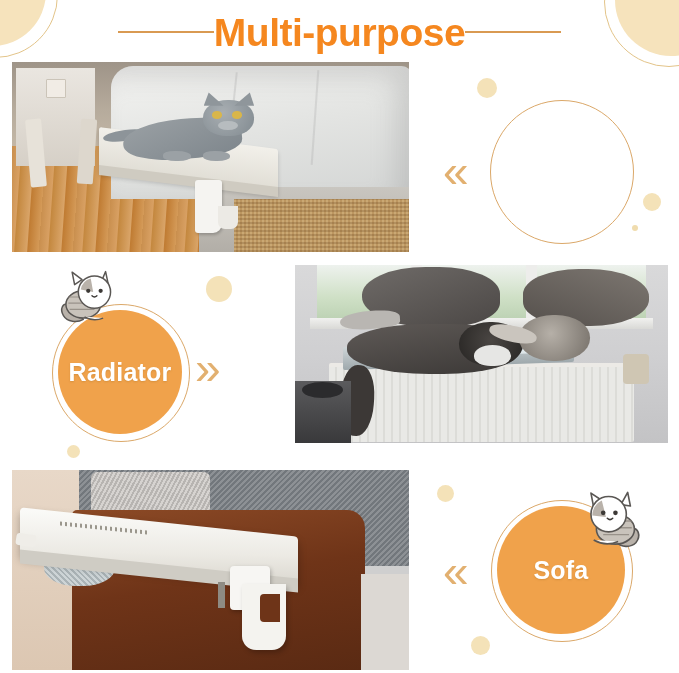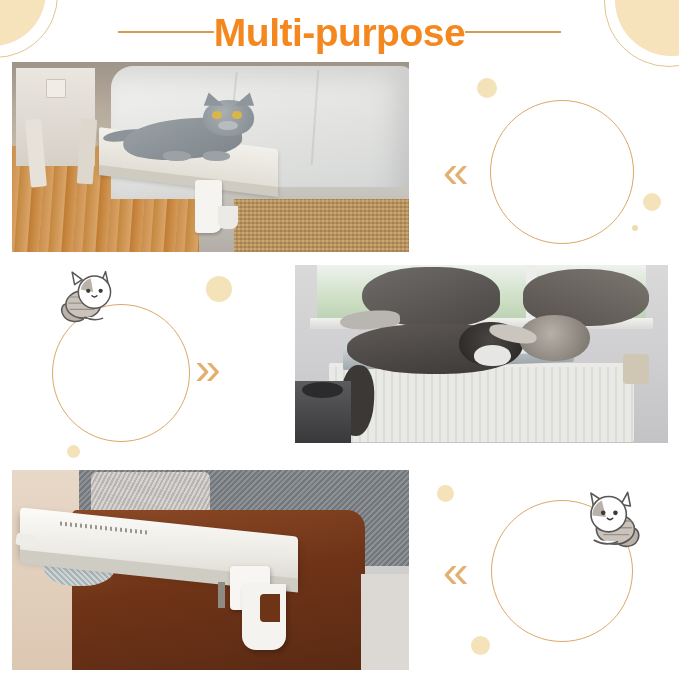--- a/index.html
+++ b/index.html
@@ -373,36 +373,42 @@
       <div class="ph-layer" id="p3-hook"></div>
       <div class="ph-layer" id="p3-hook-notch"></div>
     </div>
   </div>
 
   <div class="chev" id="chev-bedside">«</div>
   <div class="badge-ring" id="badge-bedside-ring"></div>
 
   <div class="chev" id="chev-radiator">»</div>
   <div class="badge-ring" id="badge-radiator-ring"></div>
+  <div class="badge-circle" id="badge-radiator-circle">
+    <span class="badge-label">Radiator</span>
+  </div>
   <svg class="mascot" id="mascot-radiator" viewBox="0 0 100 100">
     <path d="M30 30 L26 10 L42 22 Z" fill="#ffffff" stroke="#5a5754" stroke-width="2.4" stroke-linejoin="round"></path>
     <path d="M72 28 L80 9 L84 28 Z" fill="#ffffff" stroke="#5a5754" stroke-width="2.4" stroke-linejoin="round"></path>
     <path d="M22 62 C10 58 6 70 12 80 C18 90 34 92 44 86 Z" fill="#b9b2aa" stroke="#5a5754" stroke-width="2.4" stroke-linejoin="round"></path>
     <ellipse cx="44" cy="62" rx="28" ry="22" fill="#c9c3bb" stroke="#5a5754" stroke-width="2.4"></ellipse>
     <path d="M20 50 h40 M20 60 h44 M22 70 h40" stroke="#8d867e" stroke-width="2" fill="none" opacity=".8"></path>
     <circle cx="62" cy="42" r="26" fill="#ffffff" stroke="#5a5754" stroke-width="2.4"></circle>
     <path d="M40 38 a22 22 0 0 1 16 -18 l4 22 z" fill="#b9b2aa"></path>
     <circle cx="52" cy="40" r="3.4" fill="#3c3936"></circle>
     <circle cx="72" cy="40" r="3.4" fill="#3c3936"></circle>
     <path d="M58 48 q4 4 8 0" stroke="#3c3936" stroke-width="2.2" fill="none" stroke-linecap="round"></path>
     <path d="M46 82 q14 8 30 2" fill="#ffffff" stroke="#5a5754" stroke-width="2.4" stroke-linejoin="round"></path>
   </svg>
 
   <div class="chev" id="chev-sofa">«</div>
   <div class="badge-ring" id="badge-sofa-ring"></div>
+  <div class="badge-circle" id="badge-sofa-circle">
+    <span class="badge-label">Sofa</span>
+  </div>
   <svg class="mascot" id="mascot-sofa" viewBox="0 0 100 100">
     <path d="M26 30 L22 9 L40 21 Z" fill="#ffffff" stroke="#5a5754" stroke-width="2.4" stroke-linejoin="round"></path>
     <path d="M66 26 L76 8 L80 28 Z" fill="#ffffff" stroke="#5a5754" stroke-width="2.4" stroke-linejoin="round"></path>
     <path d="M80 62 C92 58 96 72 88 82 C80 90 66 88 60 82 Z" fill="#b9b2aa" stroke="#5a5754" stroke-width="2.4" stroke-linejoin="round"></path>
     <ellipse cx="58" cy="62" rx="28" ry="22" fill="#c9c3bb" stroke="#5a5754" stroke-width="2.4"></ellipse>
     <path d="M40 50 h42 M38 60 h44 M40 70 h38" stroke="#8d867e" stroke-width="2" fill="none" opacity=".8"></path>
     <circle cx="48" cy="40" r="26" fill="#ffffff" stroke="#5a5754" stroke-width="2.4"></circle>
     <path d="M24 42 a25 25 0 0 1 14 -22 l6 24 z" fill="#b9b2aa"></path>
     <circle cx="40" cy="38" r="3.4" fill="#3c3936"></circle>
     <circle cx="58" cy="38" r="3.4" fill="#3c3936"></circle>

